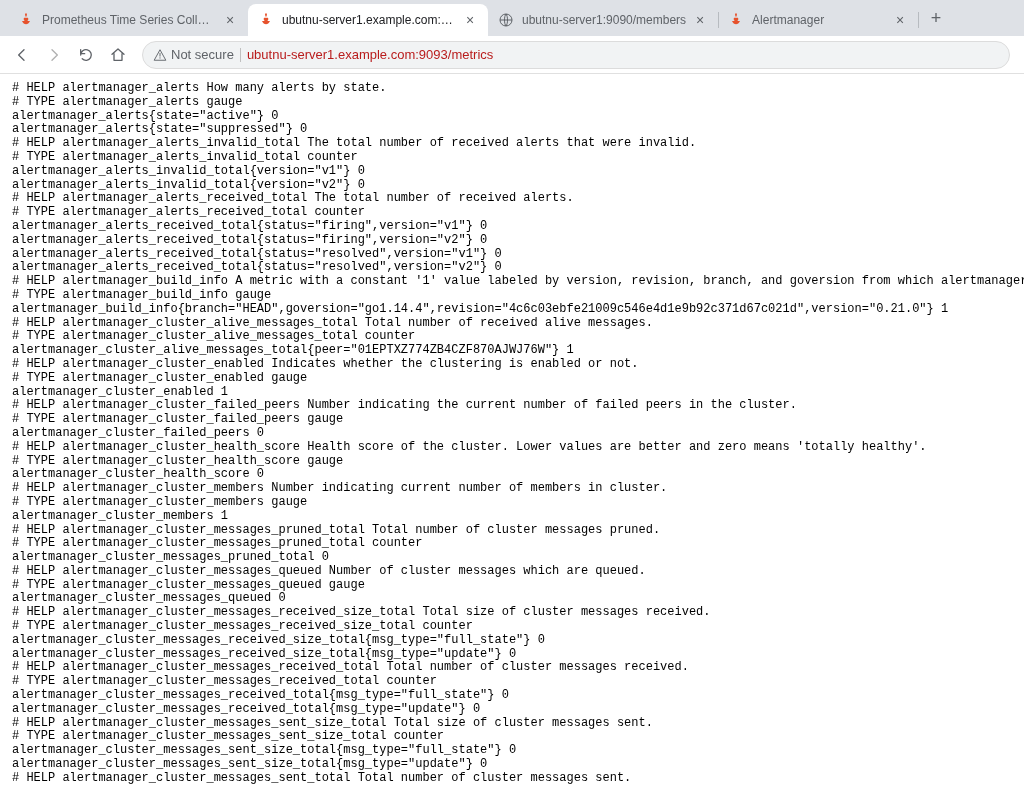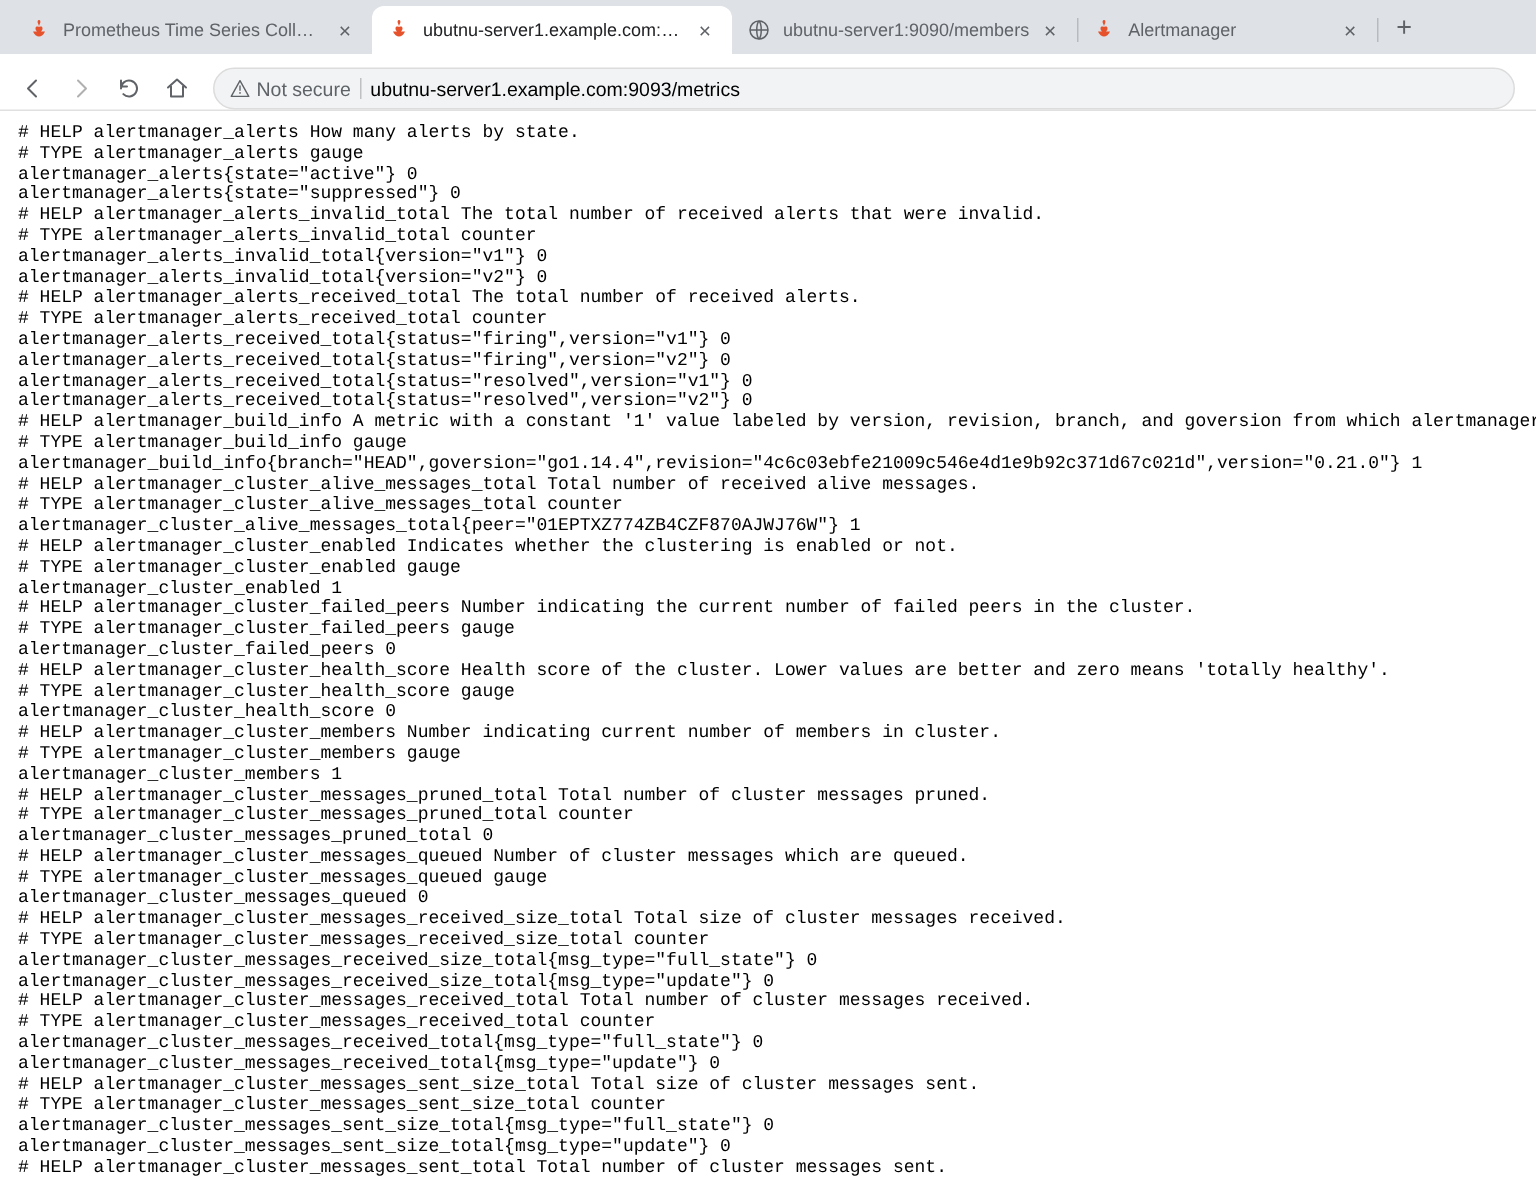--- a/index.html
+++ b/index.html
@@ -81,21 +81,21 @@
     border-radius: 50%;
     margin-left: 4px;
     align-self: center;
     font-size: 18px;
     line-height: 18px;
   }
 
   
   .toolbar {
     display: flex;
-    align-items: flex-end;
+    align-items: center;
     height: 38px;
     background: #ffffff;
     border-bottom: 1px solid #e0e0e0;
     padding: 0 8px;
     gap: 4px;
   }
   .nav-btn {
     width: 28px; height: 28px;
     display: flex;
     align-items: center;
@@ -124,21 +124,21 @@
     align-items: center;
     gap: 4px;
     color: #5f6368;
     flex: 0 0 auto;
   }
   .omnibox .divider {
     width: 1px; height: 14px;
     background: #c0c0c0;
   }
   .omnibox .url {
-    color: #000000;
+    color: #b91c1c;
     flex: 1 1 auto;
     white-space: nowrap;
     overflow: hidden;
     text-overflow: ellipsis;
   }
 
   
   .content {
     padding: 8px 12px 12px 12px;
     height: calc(787px - 36px - 38px);

